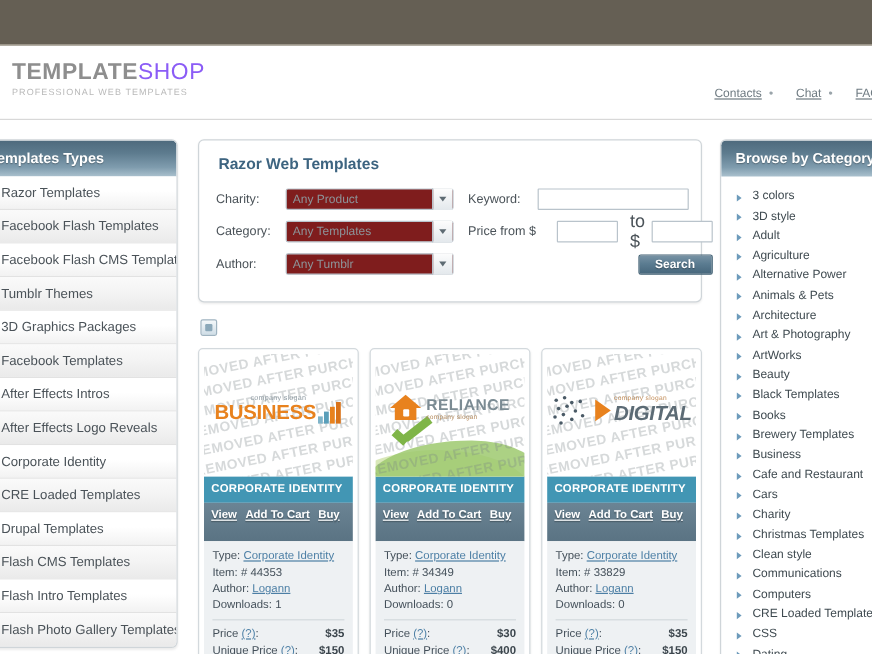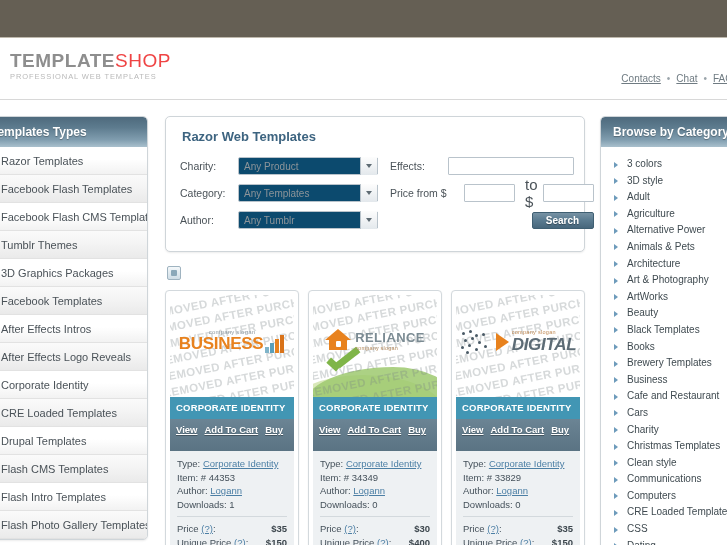--- a/index.html
+++ b/index.html
@@ -30,31 +30,31 @@
   }
   .logo {
     position: absolute; left: 10px; top: 12px;
     line-height: 1;
   }
   .logo-main {
     font-size: 19px; letter-spacing: .5px; font-weight: bold;
     color: #9d9d9d;
   }
   .logo-main .lt { color: #8e8e8e; }
-  .logo-main .sh { font-weight: normal; color: #ef4444; }
+  .logo-main .sh { font-weight: normal; color: #8b5cf6; }
   .logo-sub {
     margin-top: 3px;
     font-size: 7.5px; letter-spacing: .9px; color: #b9b9b9;
   }
   .topnav {
     position: absolute; right: -6px; top: 34px;
     font-size: 10px; color: #7d7d7d; white-space: nowrap;
   }
   .topnav a {
-    color: #6f7b82; text-decoration: underline; cursor: pointer;
+    color: #6f7b82; text-decoration: underline; cursor: pointer; margin-left: 13px;
   }
   .topnav .sep { color: #9aa4aa; padding: 0 6px; }
 
   
   .body-area {
     position: absolute; left: 0; top: 101px; width: 727px; height: 444px;
     background: #ffffff;
   }
 
   
@@ -109,21 +109,21 @@
   .search-grid { display: flex; }
   .sg-left { width: 212px; }
   .sg-right { flex: 1; padding-left: 12px; }
   .frow { display: flex; align-items: center; height: 20px; margin-bottom: 7px; }
   .flabel {
     font-size: 10.5px; color: #4a5258; width: 58px; flex: none;
   }
   .flabel.wide { width: 74px; }
   .fselect {
     position: relative; width: 140px; height: 18px;
-    border: 1px solid #b9c3cb; background: #0c4a6e; border-radius: 2px;
+    border: 1px solid #b9c3cb; background: #7f1d1d; border-radius: 2px;
     font-size: 10px; color: #8d9499;
     line-height: 17px; padding-left: 5px;
     cursor: pointer;
   }
   .fselect .arrow {
     position: absolute; right: 0; top: -1px; width: 17px; height: 18px;
     background: linear-gradient(to bottom,#fdfdfd,#e3e8ec);
     border-left: 1px solid #b9c3cb;
   }
   .fselect .arrow:after {
@@ -370,21 +370,21 @@
             <div class="frow">
               <span class="flabel">Author:</span>
               <div class="fselect">
                 <span>Any Tumblr</span>
                 <span class="arrow"></span>
               </div>
             </div>
           </div>
           <div class="sg-right">
             <div class="frow">
-              <span class="flabel">Effects:</span>
+              <span class="flabel">Keyword:</span>
               <input class="ftext kw" type="text" value="" style="">
             </div>
             <div class="frow">
               <span class="flabel wide">Price from $</span>
               <input class="ftext pf" type="text" value="" style="">
               <span class="to-lbl">to $</span>
               <input class="ftext pt" type="text" value="" style="">
             </div>
             <div class="frow">
               <div class="search-btn">Search</div>

